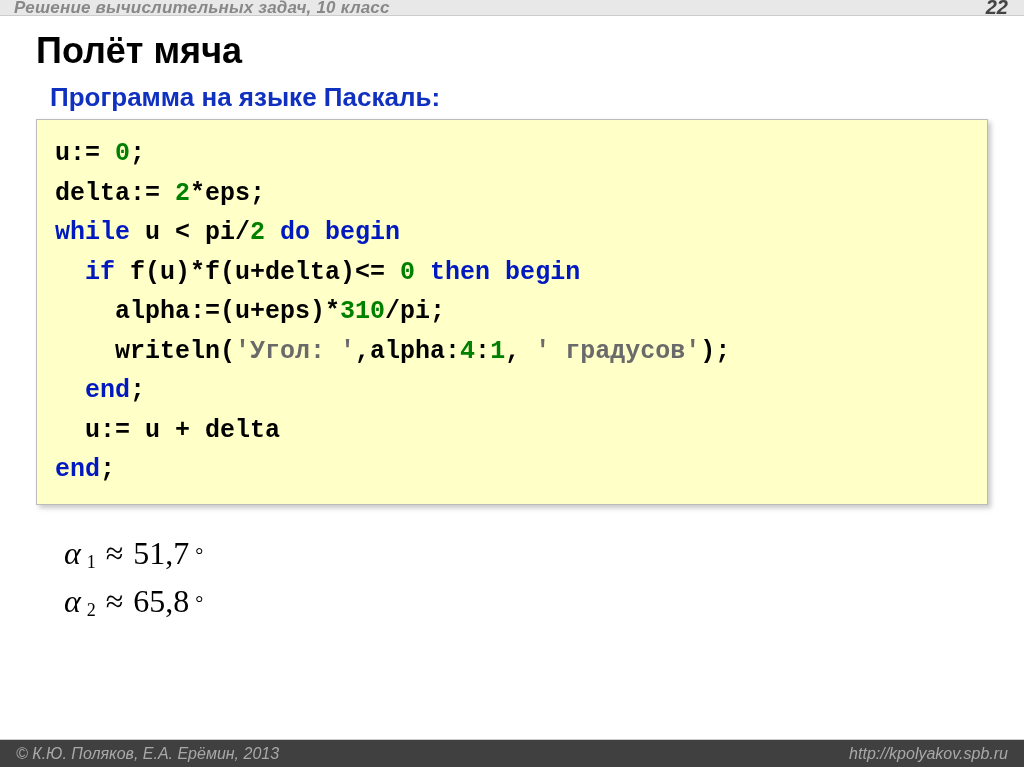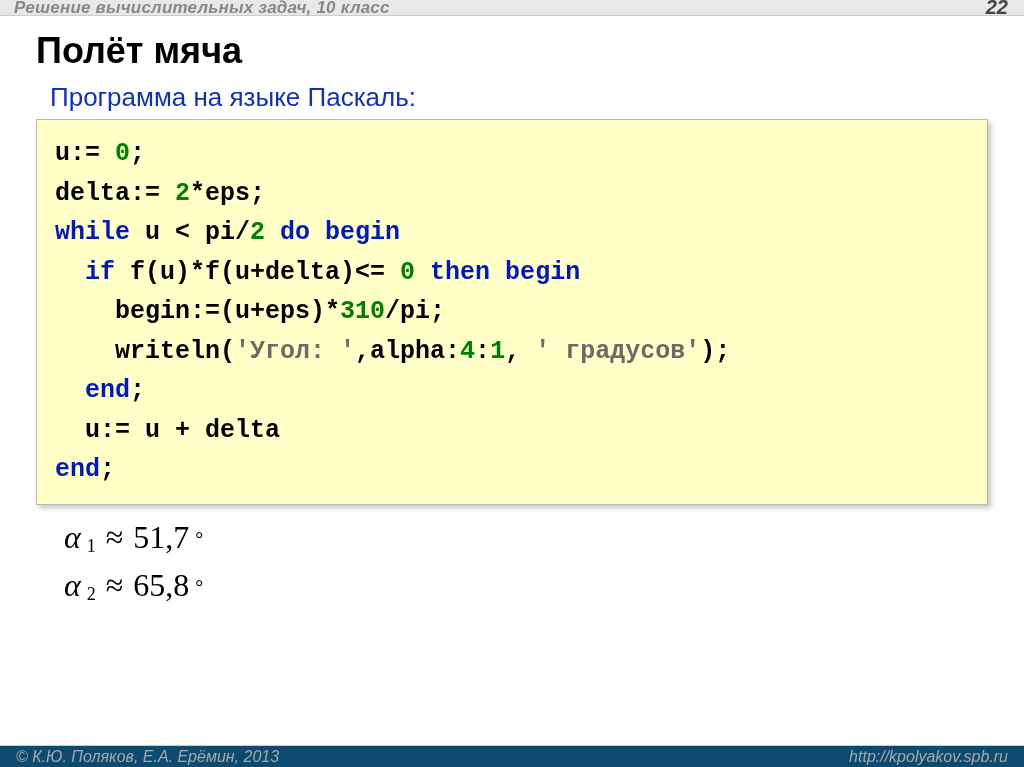--- a/index.html
+++ b/index.html
@@ -37,31 +37,31 @@
       font-size: 36px;
       font-weight: bold;
       color: #000;
       padding: 14px 12px 10px 36px;
     }
     .content {
       padding: 0 36px;
     }
     .subtitle {
       font-size: 26px;
-      font-weight: normal;
+      font-weight: bold;
       color: #1030c0;
       padding-left: 14px;
       margin-bottom: 6px;
     }
     .code-box {
       background: #ffffc8;
       border: 1px solid #bbb;
       box-shadow: 3px 3px 5px rgba(0,0,0,0.22);
       padding: 14px 18px 14px 18px;
-      margin-bottom: 8px;
+      margin-bottom: 24px;
     }
     .code-line {
       font-family: 'Courier New', Courier, monospace;
       font-size: 25px;
       font-weight: bold;
       color: #000;
       line-height: 1.58;
       white-space: pre;
     }
     .num { color: #008000; }
@@ -78,22 +78,22 @@
     .alpha { font-style: italic; }
     .sub { font-size: 18px; font-style: normal; vertical-align: sub; position: relative; top: 4px; }
     .approx { font-style: normal; margin: 0 4px; }
     .val { font-style: normal; }
     .deg { font-style: normal; font-size: 20px; vertical-align: super; position: relative; top: -2px; }
     .footer {
       position: absolute;
       bottom: 0;
       left: 0;
       right: 0;
-      height: 22px;
-      background: #0c4a6e;
+      height: 28px;
+      background: #404040;
       border-top: 1px solid #ccc;
       display: flex;
       justify-content: space-between;
       align-items: center;
       padding: 0 16px;
       font-style: italic;
       color: #a8a8a8;
       font-size: 16px;
     }
   </style>
@@ -108,21 +108,21 @@
 <div class="slide-title">Полёт мяча</div>
 
 <div class="content">
   <div class="subtitle">Программа на языке Паскаль:</div>
 
   <div class="code-box">
     <div class="code-line"><span>u:= </span><span class="num">0</span><span>;</span></div>
     <div class="code-line"><span>delta:= </span><span class="num">2</span><span>*eps;</span></div>
     <div class="code-line"><span class="kw">while</span><span> u &lt; pi/</span><span class="num">2</span><span> </span><span class="kw">do begin</span></div>
     <div class="code-line"><span>  </span><span class="kw">if</span><span> f(u)*f(u+delta)&lt;= </span><span class="num">0</span><span> </span><span class="kw">then begin</span></div>
-    <div class="code-line"><span>    begin:=(u+eps)*</span><span class="num">310</span><span>/pi;</span></div>
+    <div class="code-line"><span>    alpha:=(u+eps)*</span><span class="num">310</span><span>/pi;</span></div>
     <div class="code-line"><span>    writeln(</span><span class="str">'Угол: '</span><span>,alpha:</span><span class="num">4</span><span>:</span><span class="num">1</span><span>, </span><span class="str">' градусов'</span><span>);</span></div>
     <div class="code-line"><span>  </span><span class="kw">end</span><span>;</span></div>
     <div class="code-line"><span>  u:= u + delta</span></div>
     <div class="code-line"><span class="kw">end</span><span>;</span></div>
   </div>
 
   <div class="results">
     <div class="row">
       <span class="alpha">α</span>
         <span class="sub">1</span>

